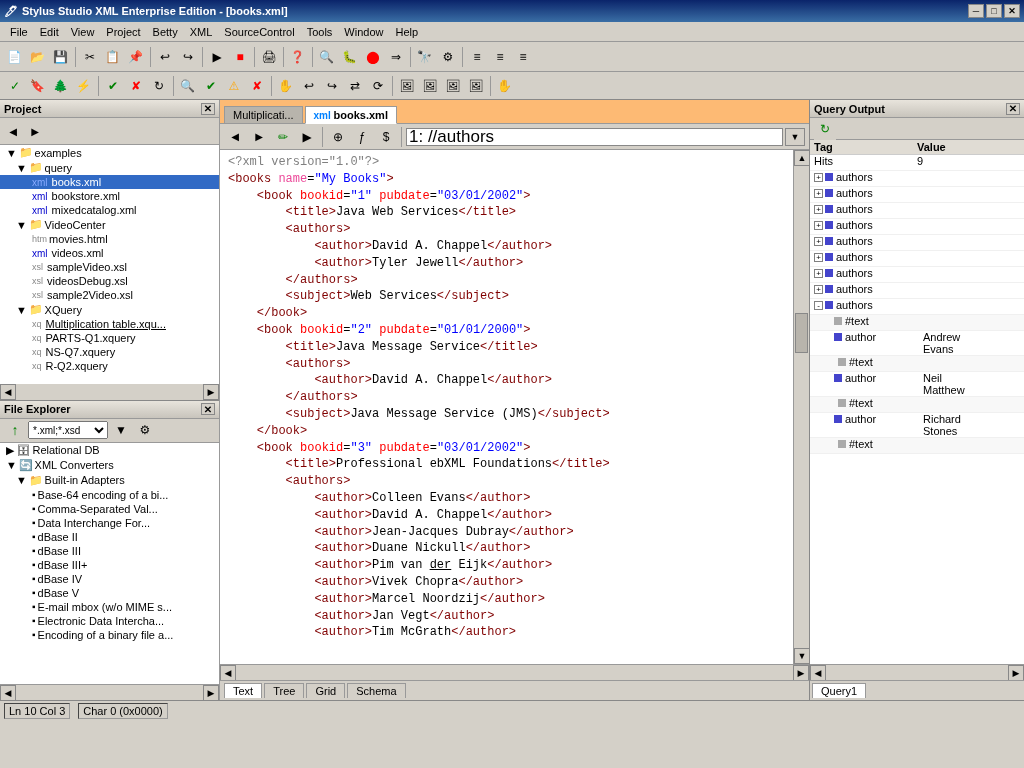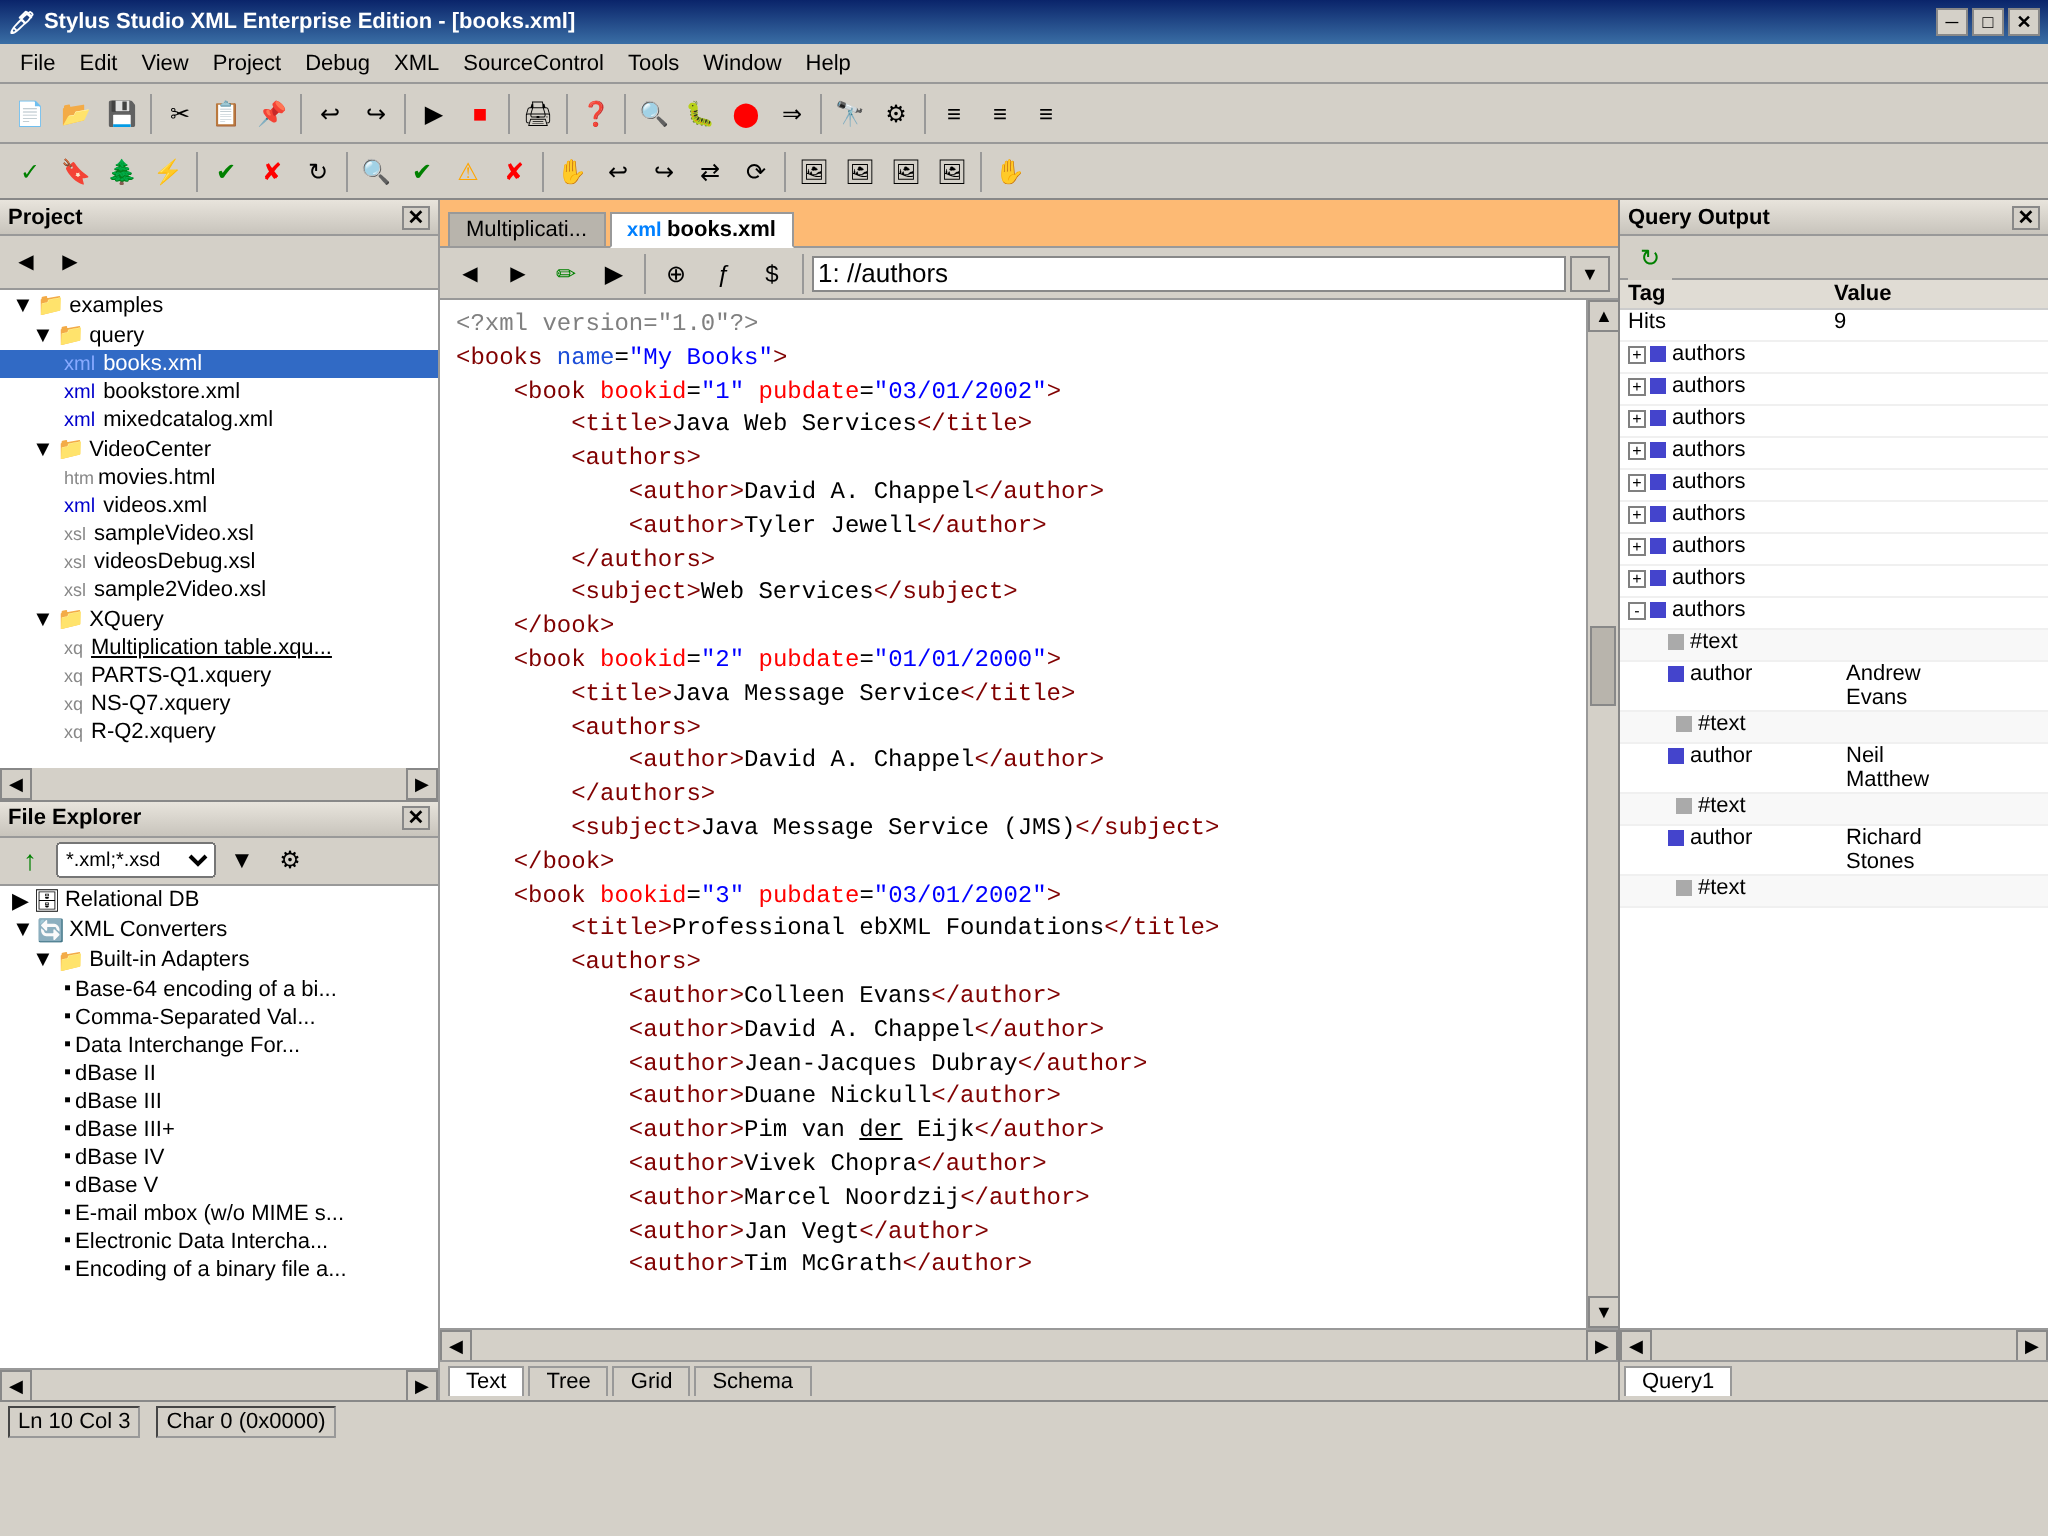--- a/index.html
+++ b/index.html
@@ -357,21 +357,21 @@
     <div class="titlebar-btn">□</div>
     <div class="titlebar-btn close">✕</div>
   </div>
 </div>
 
 <div id="menubar">
   <div class="menu-item">File</div>
   <div class="menu-item">Edit</div>
   <div class="menu-item">View</div>
   <div class="menu-item">Project</div>
-  <div class="menu-item">Debug</div>
+  <div class="menu-item">Betty</div>
   <div class="menu-item">XML</div>
   <div class="menu-item">SourceControl</div>
   <div class="menu-item">Tools</div>
   <div class="menu-item">Window</div>
   <div class="menu-item">Help</div>
 </div>
 
 <div class="toolbar">
   <div class="tb-btn" title="New">📄</div>
   <div class="tb-btn" title="Open">📂</div>
@@ -644,28 +644,28 @@
     <div id="xpath-bar">
       <div class="tb-btn" style="font-size:10px;">◀</div>
       <div class="tb-btn" style="font-size:10px;">▶</div>
       <div class="tb-btn" style="color:green;">✏</div>
       <div class="tb-btn">▶</div>
       <div class="tb-sep"></div>
       <div class="tb-btn">⊕</div>
       <div class="tb-btn">ƒ</div>
       <div class="tb-btn">$</div>
       <div class="tb-sep"></div>
-      <input type="text" id="xpath-input" style="flex: 1 1 0%; height: 18px; border: 1px solid rgb(136, 136, 136); font-size: 13px; padding: 0px 2px;" value="1: //authors">
+      <input type="text" id="xpath-input" style="flex: 1 1 0%; height: 18px; border: 1px solid rgb(136, 136, 136); font-size: 17px; padding: 0px 2px;" value="1: //authors">
       <div class="tb-btn" id="xpath-combo" style="font-size:9px;">▼</div>
     </div>
 
     <div style="flex:1; display:flex; overflow:hidden; position:relative;">
       <div id="xml-editor" style="flex:1; overflow:auto; font-family:'Courier New',monospace; font-size:12px; padding:4px 8px; background:white; line-height:1.45;">
         <div class="xml-line"><span style="color:#808080;">&lt;?xml version="1.0"?&gt;</span></div>
-        <div class="xml-line"><span style="color:#800000;">&lt;books</span> <span style="color:#1d4ed8;">name</span>=<span style="color:#0000ff;">"My Books"</span><span style="color:#800000;">&gt;</span></div>
+        <div class="xml-line"><span style="color:#800000;">&lt;books</span> <span style="color:#ec4899;">name</span>=<span style="color:#0000ff;">"My Books"</span><span style="color:#800000;">&gt;</span></div>
         <div class="xml-line">    <span style="color:#800000;">&lt;book</span> <span style="color:#ff0000;">bookid</span>=<span style="color:#0000ff;">"1"</span> <span style="color:#ff0000;">pubdate</span>=<span style="color:#0000ff;">"03/01/2002"</span><span style="color:#800000;">&gt;</span></div>
         <div class="xml-line">        <span style="color:#800000;">&lt;title&gt;</span>Java Web Services<span style="color:#800000;">&lt;/title&gt;</span></div>
         <div class="xml-line">        <span style="color:#800000;">&lt;authors&gt;</span></div>
         <div class="xml-line">            <span style="color:#800000;">&lt;author&gt;</span>David A. Chappel<span style="color:#800000;">&lt;/author&gt;</span></div>
         <div class="xml-line">            <span style="color:#800000;">&lt;author&gt;</span>Tyler Jewell<span style="color:#800000;">&lt;/author&gt;</span></div>
         <div class="xml-line">        <span style="color:#800000;">&lt;/authors&gt;</span></div>
         <div class="xml-line">        <span style="color:#800000;">&lt;subject&gt;</span>Web Services<span style="color:#800000;">&lt;/subject&gt;</span></div>
         <div class="xml-line">    <span style="color:#800000;">&lt;/book&gt;</span></div>
         <div class="xml-line">    <span style="color:#800000;">&lt;book</span> <span style="color:#ff0000;">bookid</span>=<span style="color:#0000ff;">"2"</span> <span style="color:#ff0000;">pubdate</span>=<span style="color:#0000ff;">"01/01/2000"</span><span style="color:#800000;">&gt;</span></div>
         <div class="xml-line">        <span style="color:#800000;">&lt;title&gt;</span>Java Message Service<span style="color:#800000;">&lt;/title&gt;</span></div>

